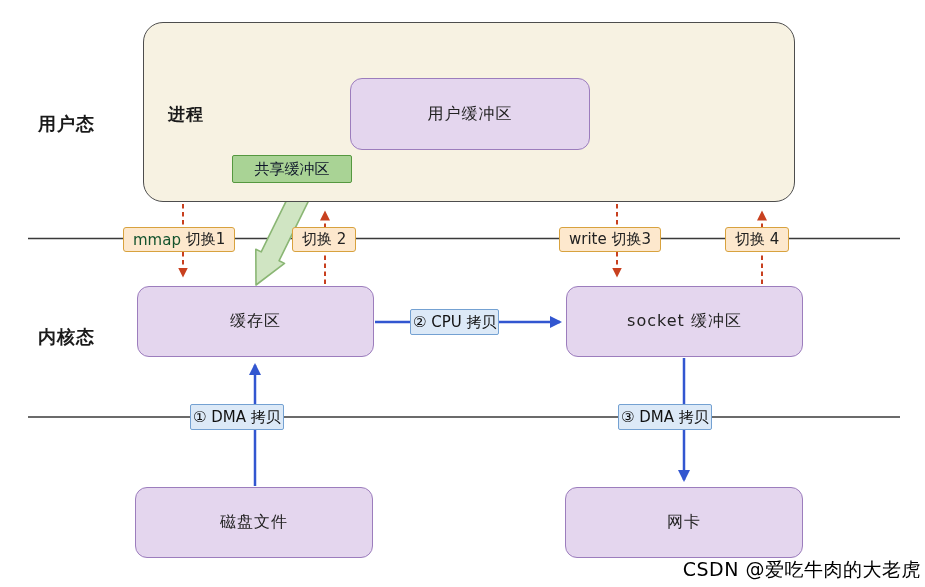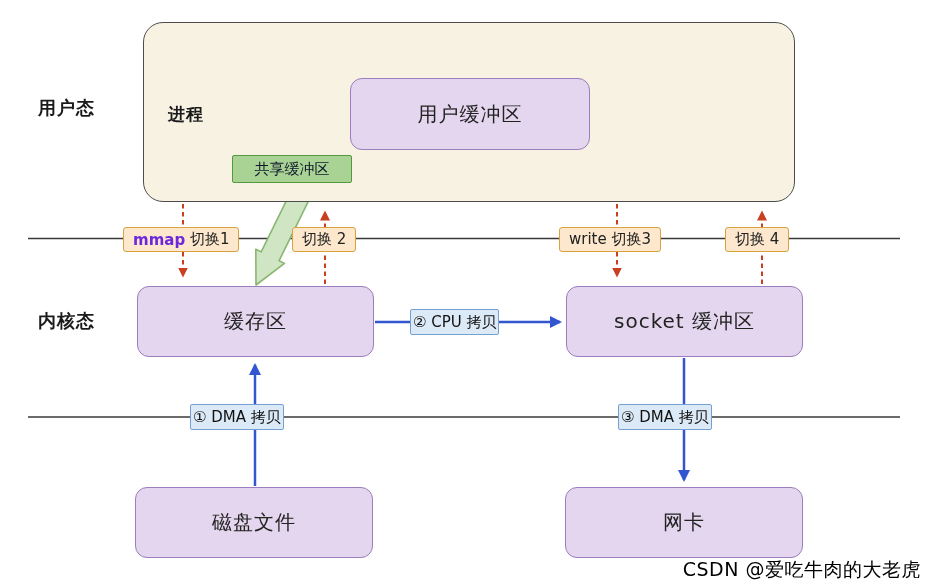--- a/index.html
+++ b/index.html
@@ -16,20 +16,21 @@
     position: absolute;
     left: 0; top: 0;
     width: 925px; height: 587px;
   }
   .mode-label {
     position: absolute;
     font-size: 18px;
     font-weight: bold;
     color: #1a1a1a;
     letter-spacing: 1px;
+    margin-top: 16px;
   }
   .process-box {
     position: absolute;
     left: 143px; top: 22px;
     width: 652px; height: 180px;
     background: #f7f2e2;
     border: 1.7px solid #4d4d4d;
     border-radius: 20px;
   }
   .process-label {
@@ -41,21 +42,21 @@
     letter-spacing: 1px;
   }
   .pbox {
     position: absolute;
     display: flex;
     align-items: center;
     justify-content: center;
     background: #e4d6ee;
     border: 1.6px solid #9c7dbd;
     border-radius: 12px;
-    font-size: 20px;
+    font-size: 16px;
     color: #222;
     letter-spacing: 1px;
   }
   .user-buffer { left: 350px; top: 78px;  width: 240px; height: 72px; }
   .kernel-buffer { left: 137px; top: 286px; width: 237px; height: 71px; }
   .socket-buffer { left: 566px; top: 286px; width: 237px; height: 71px; }
   .disk-file { left: 135px; top: 487px; width: 238px; height: 71px; }
   .nic { left: 565px; top: 487px; width: 238px; height: 71px; text-align: center; }
   .shared-buffer {
     position: absolute;
@@ -75,22 +76,22 @@
     display: flex; align-items: center; justify-content: center;
     padding: 0 9px;
     background: #fde8cd;
     border: 1.6px solid #d8a23e;
     border-radius: 3px;
     font-size: 15px;
     color: #222;
     white-space: pre;
   }
   .switch-label .red {
-    color: #6d28d9;
-    font-weight: bold;
+    color: #14532d;
+    font-weight: normal;
   }
   .copy-label {
     position: absolute;
     height: 26px;
     display: flex; align-items: center; justify-content: center;
     padding: 0 2px;
     background: #dce9f7;
     border: 1.4px solid #74a1d2;
     border-radius: 2px;
     font-size: 15px;

